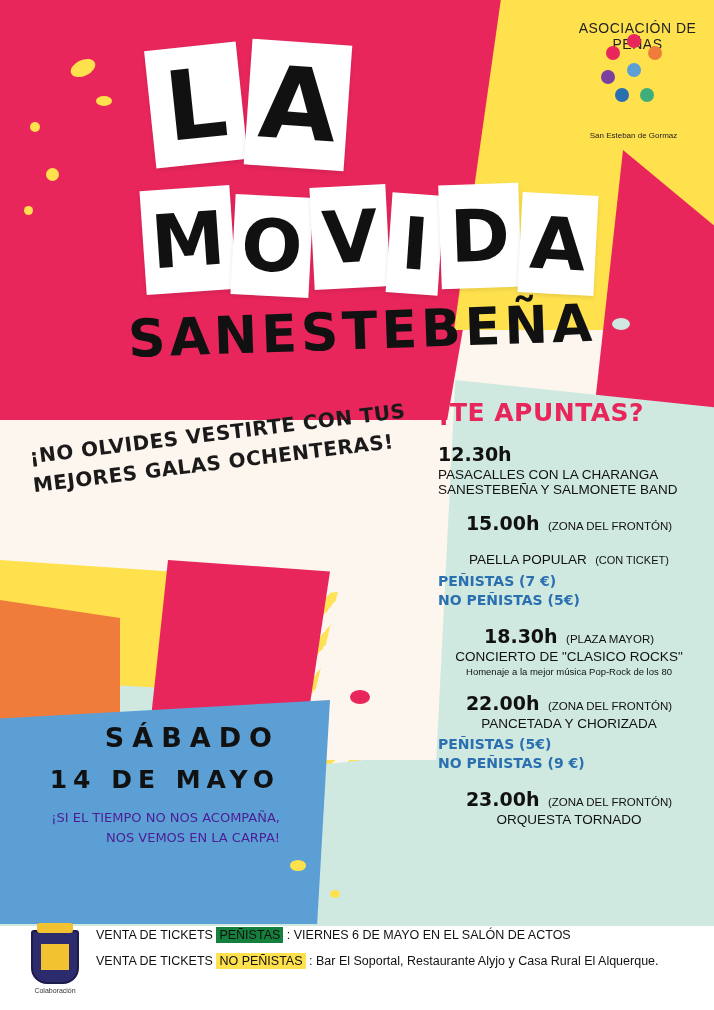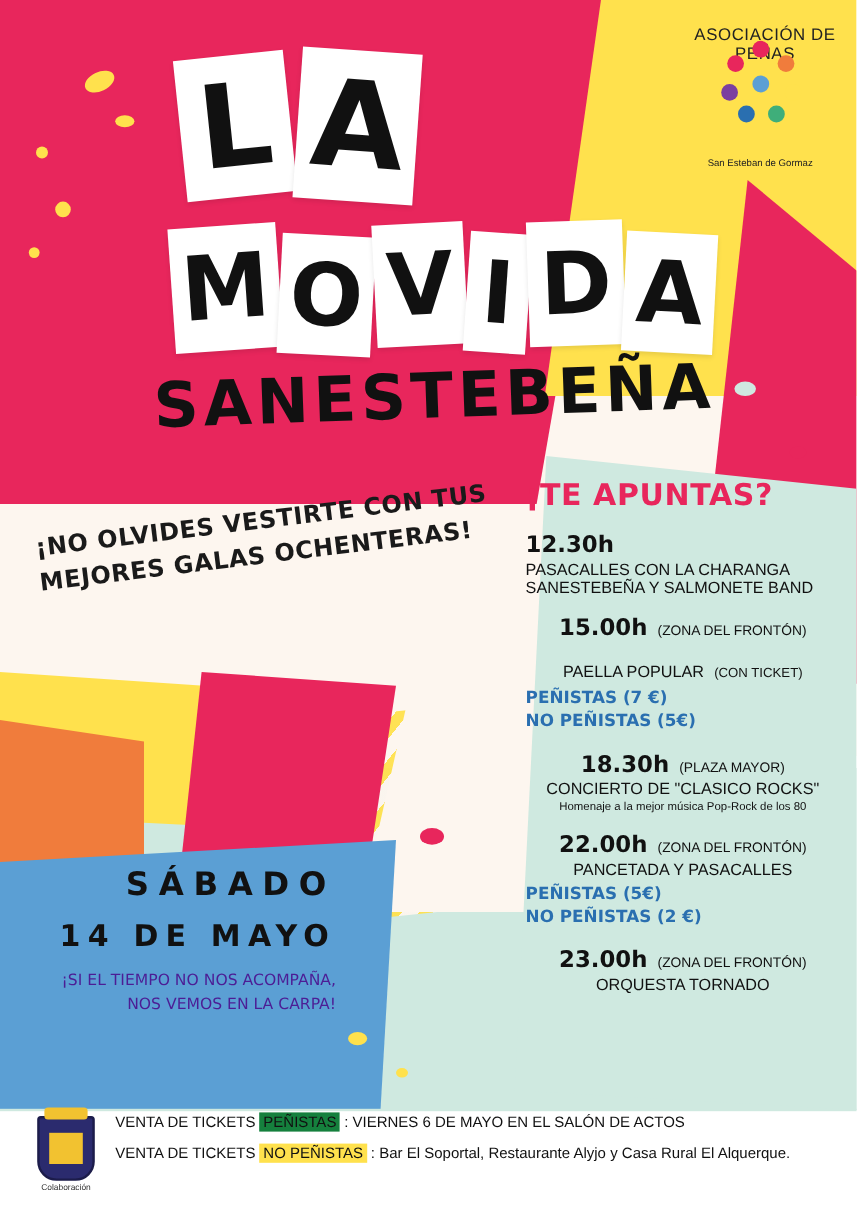--- a/index.html
+++ b/index.html
@@ -297,23 +297,23 @@
     <div class="ev center">
       <span class="ev-time">18.30h</span>
       <span class="ev-place">(PLAZA MAYOR)</span>
       <div class="ev-title">CONCIERTO DE "CLASICO ROCKS"</div>
       <div class="ev-sub">Homenaje a la mejor música Pop-Rock de los 80</div>
     </div>
 
     <div class="ev center">
       <span class="ev-time">22.00h</span>
       <span class="ev-place">(ZONA DEL FRONTÓN)</span>
-      <div class="ev-title">PANCETADA Y PASACALLES</div>
+      <div class="ev-title">PANCETADA Y CHORIZADA</div>
       <div class="price" style="text-align:left;">PEÑISTAS (5€)</div>
-      <div class="price" style="text-align:left;margin-top:0;">NO PEÑISTAS  (2 €)</div>
+      <div class="price" style="text-align:left;margin-top:0;">NO PEÑISTAS  (9 €)</div>
     </div>
 
     <div class="ev center">
       <span class="ev-time">23.00h</span>
       <span class="ev-place">(ZONA DEL FRONTÓN)</span>
       <div class="ev-title">ORQUESTA TORNADO</div>
     </div>
   </div>
 
   <div class="date-block">

